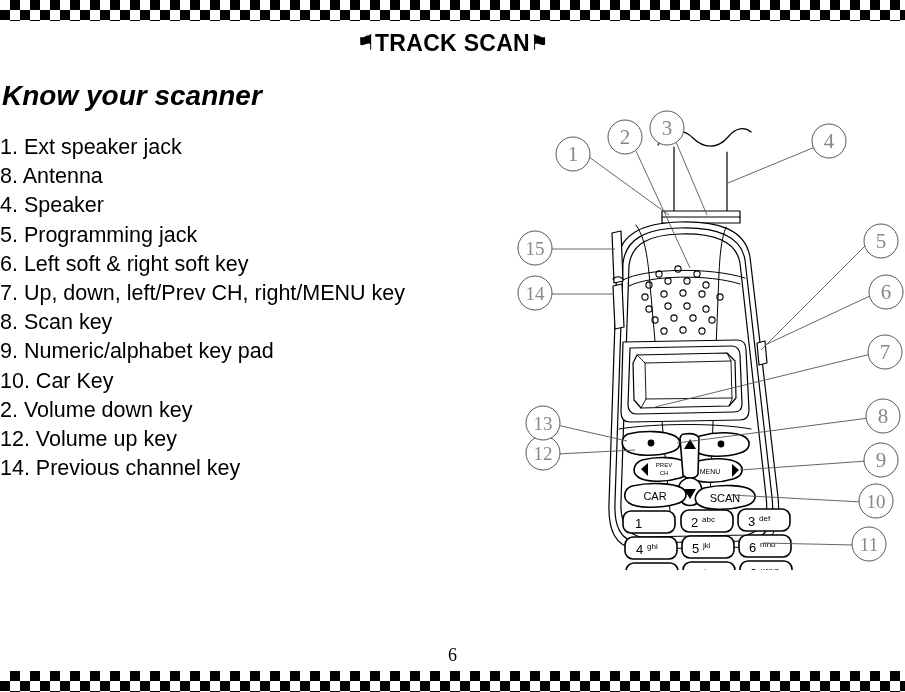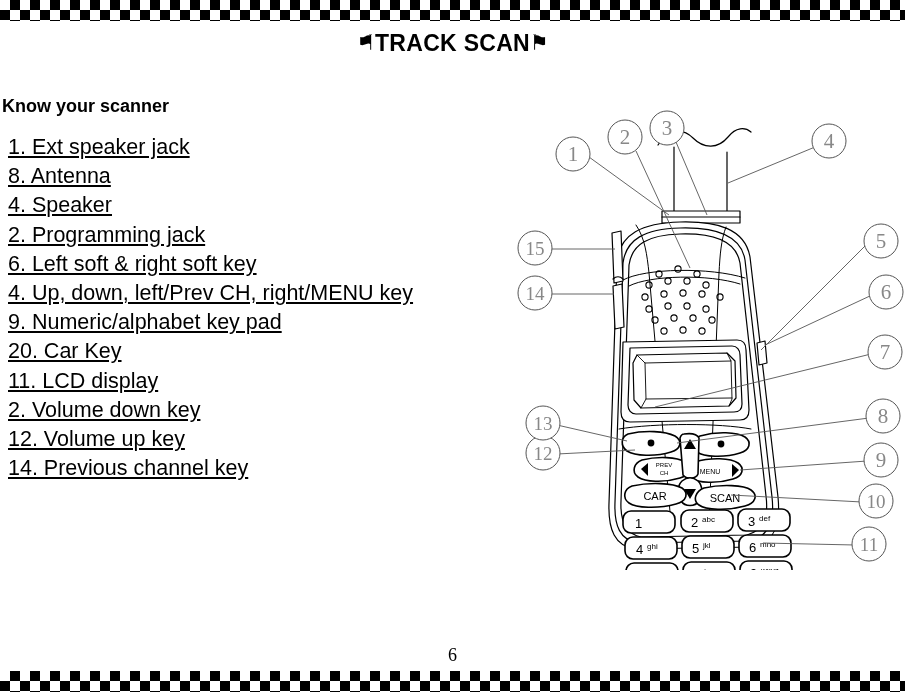--- a/index.html
+++ b/index.html
@@ -51,33 +51,33 @@
     font-weight: normal;
     vertical-align: 1px;
     font-family: "DejaVu Sans", sans-serif;
   }
   .flag-left  { transform: scaleX(-1); }
 
   
   .content-heading {
     position: absolute;
     left: 2px;
-    top: 96px;
-    font-size: 18px;
+    top: 80px;
+    font-size: 28px;
     font-weight: bold;
+    font-style: italic;
   }
   .parts-list {
     position: absolute;
-    left: 8px;
+    left: 0;
     top: 133px;
     width: 520px;
     list-style: none;
     margin: 0;
     padding: 0;
-    text-decoration: underline;
   }
   .parts-list li {
     font-size: 21.5px;
     line-height: 29.2px;
     white-space: nowrap;
   }
 
   
   .page-number {
     position: absolute;
@@ -107,26 +107,26 @@
 <div class="page-title">
   <span class="flag-glyph flag-left">⚑</span><span>TRACK SCAN</span><span class="flag-glyph">⚑</span>
 </div>
 
 <div class="content-heading">Know your scanner</div>
 
 <ul class="parts-list">
   <li>1. Ext speaker jack</li>
   <li>8. Antenna</li>
   <li>4. Speaker</li>
-  <li>2. Programming jack</li>
+  <li>5. Programming jack</li>
   <li>6. Left soft &amp; right soft key</li>
-  <li>4. Up, down, left/Prev CH, right/MENU key</li>
+  <li>7. Up, down, left/Prev CH, right/MENU key</li>
+  <li>8. Scan key</li>
   <li>9. Numeric/alphabet key pad</li>
-  <li>20. Car Key</li>
-  <li>11. LCD display</li>
+  <li>10. Car Key</li>
   <li>2. Volume down key</li>
   <li>12. Volume up key</li>
   <li>14. Previous channel key</li>
 </ul>
 
 <div class="diagram">
 <svg width="410" height="465" viewBox="0 0 410 465" xmlns="http://www.w3.org/2000/svg">
   <g fill="none" stroke="#000" stroke-width="1.2" stroke-linejoin="round" stroke-linecap="round">
 
     <g>

